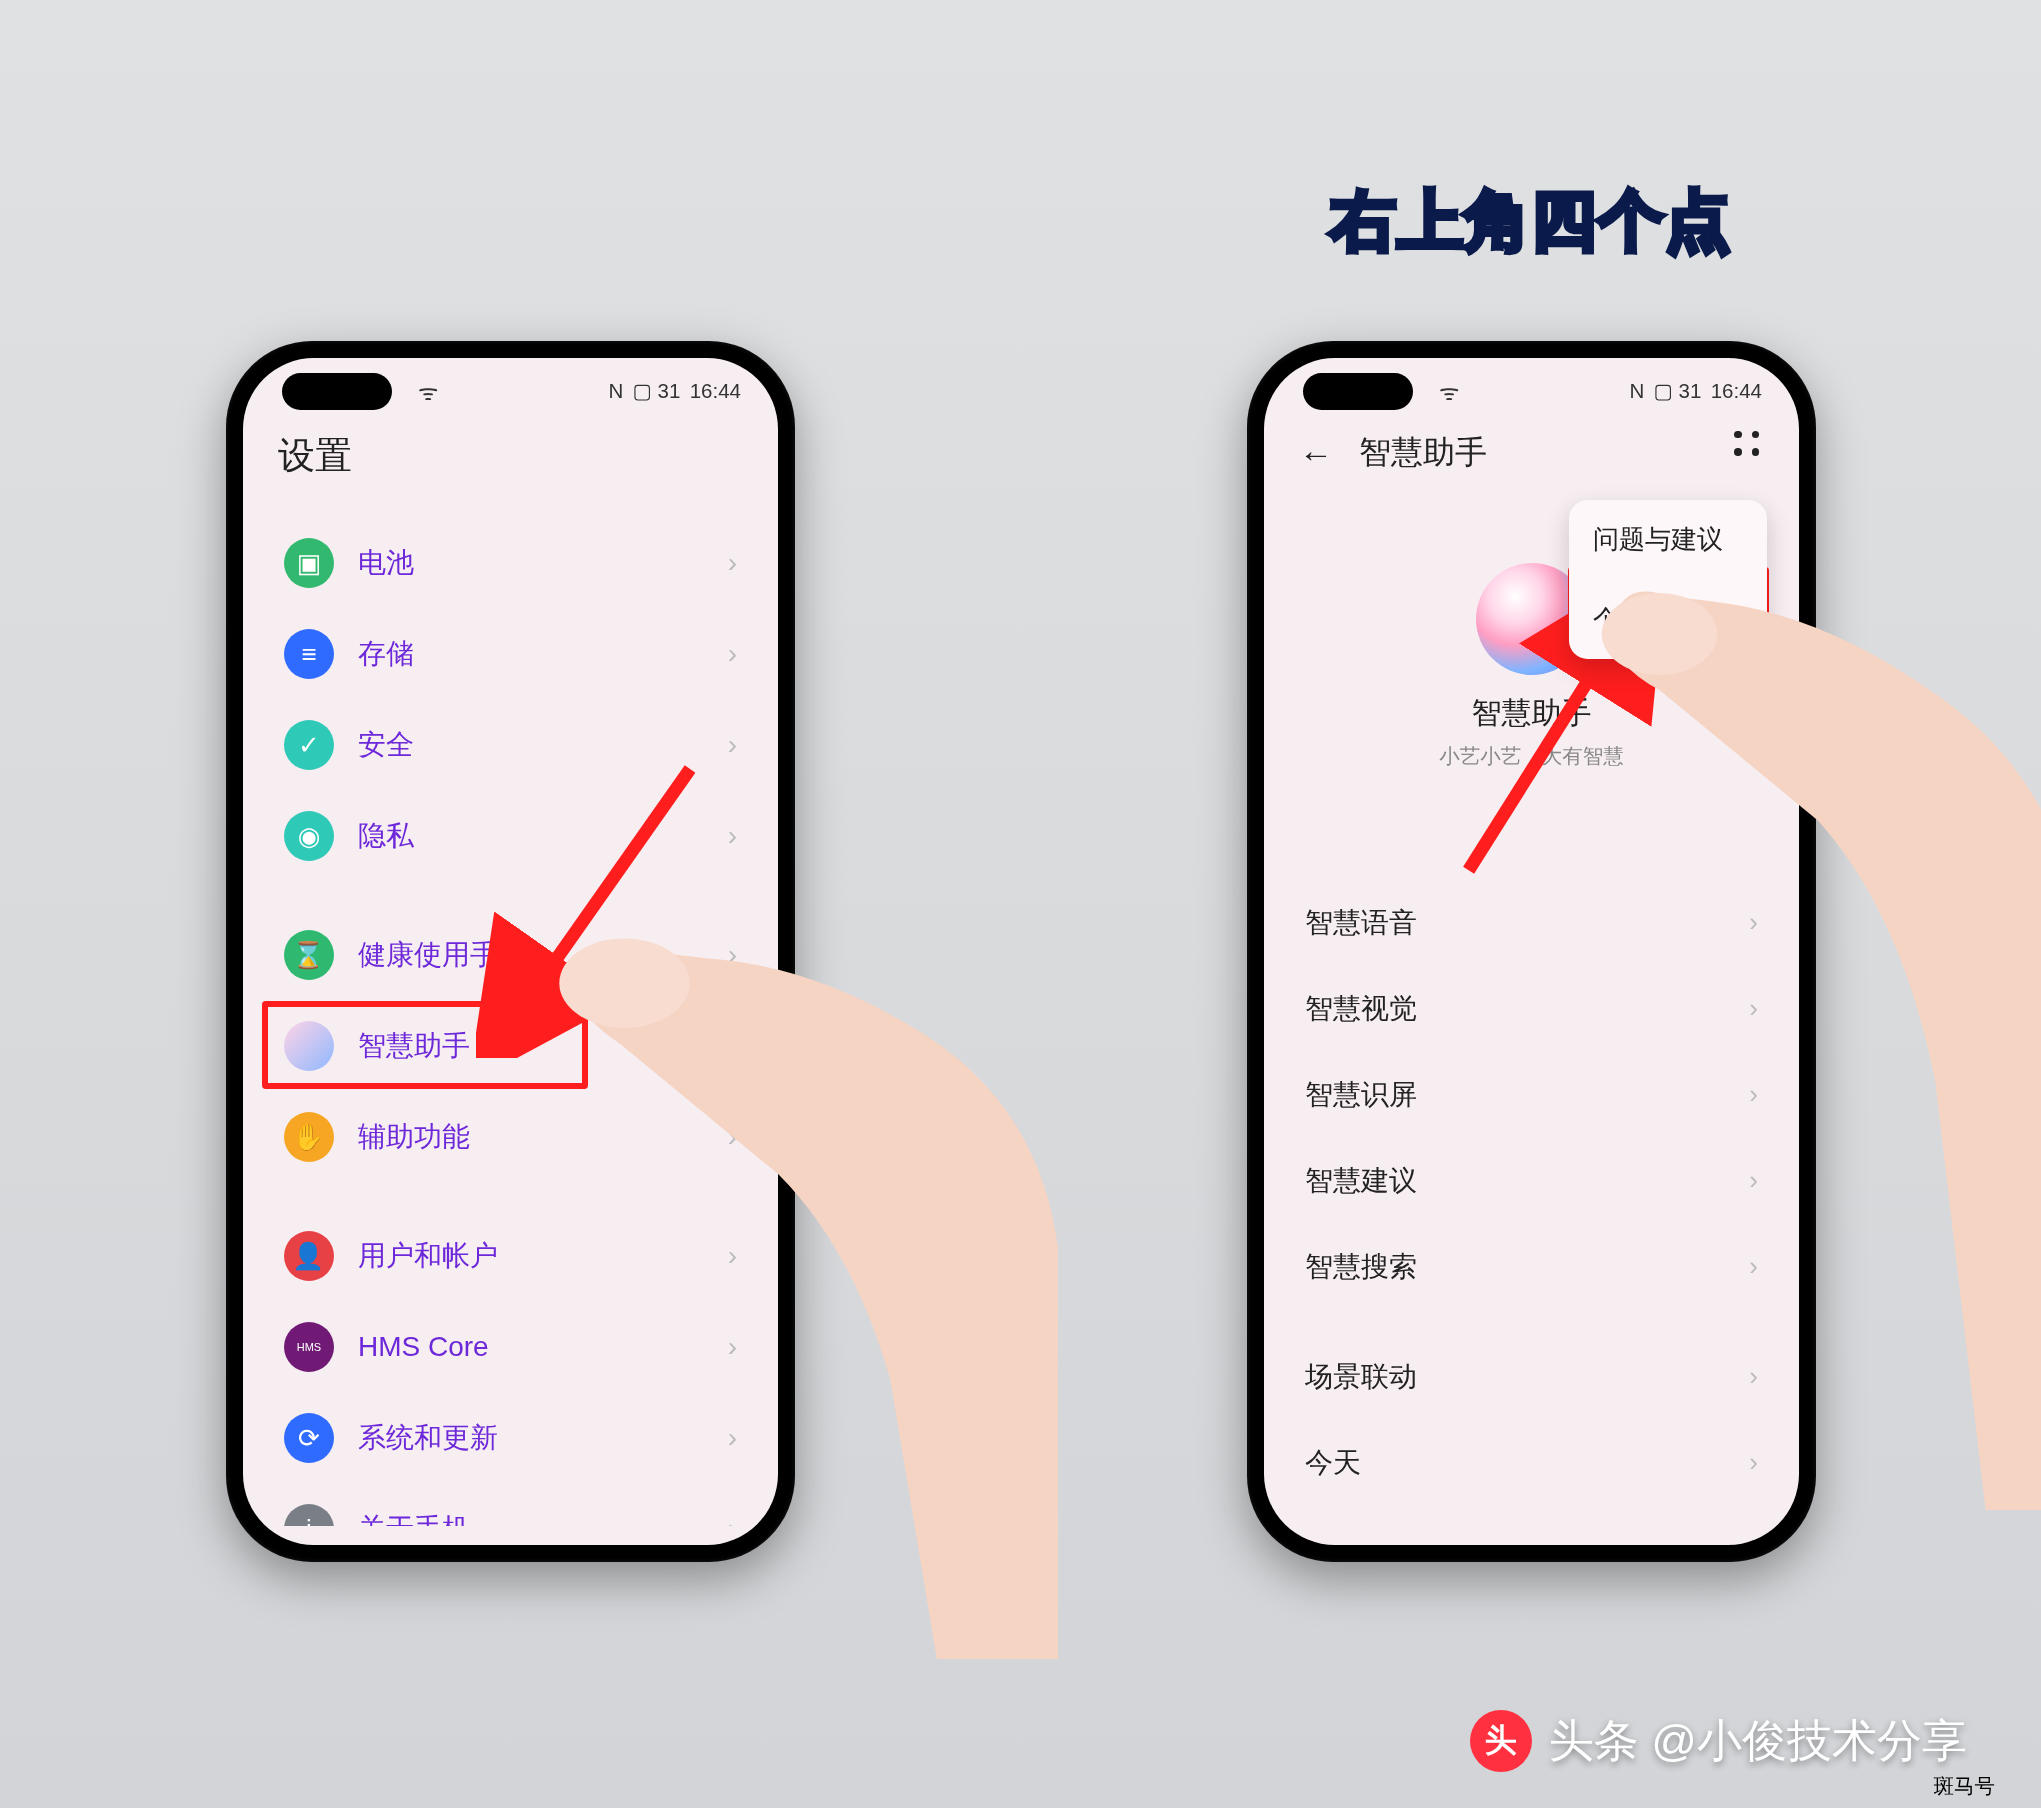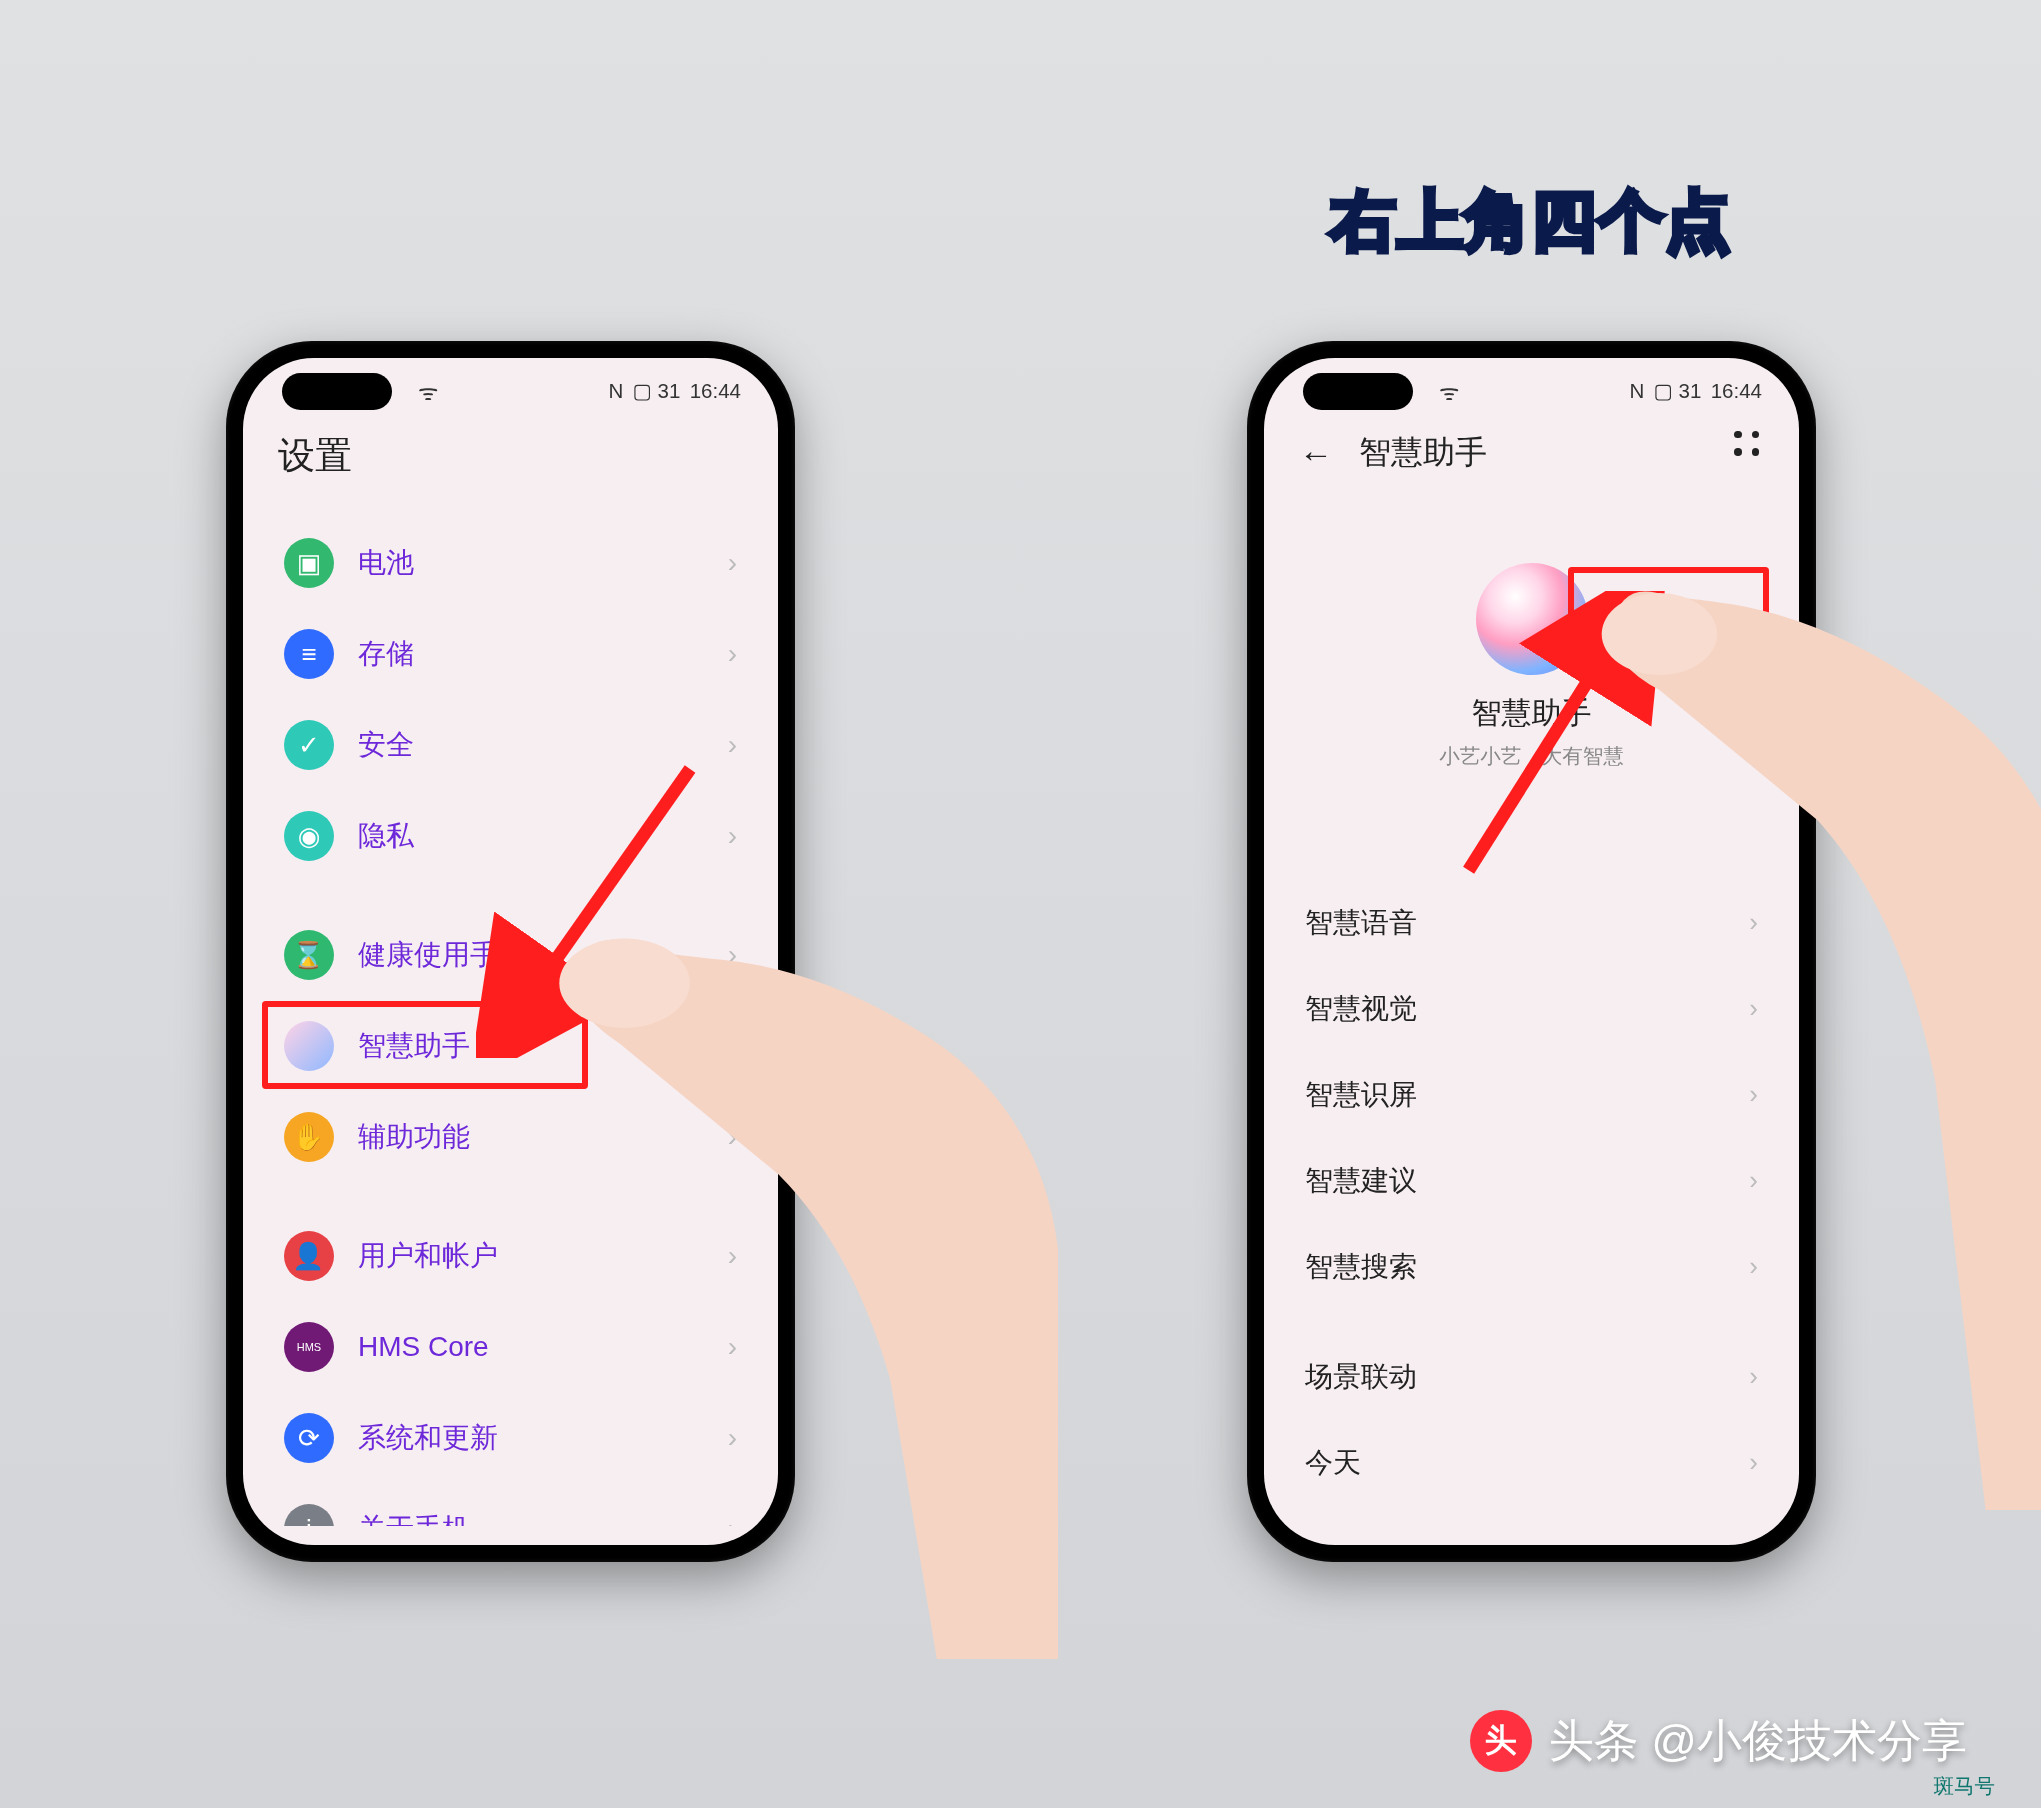--- a/index.html
+++ b/index.html
@@ -261,21 +261,21 @@
     font-size: 45px;
     color: #fff;
     font-weight: 500;
     text-shadow: 0 2.8px 7.5px rgba(0,0,0,.4);
   }
   .wm-sub {
     position: absolute;
     bottom: 9.3px;
     right: 47px;
     font-size: 20.5px;
-    color: #0f766e;
+    color: #000000;
     z-index: 80;
   }
 </style>
 </head>
 <body>
 
 <div class="panels">
 
   <div class="panel">
 
@@ -404,20 +404,24 @@
           <span class="back-arrow">←</span>
           <span class="header-title small">智慧助手</span>
           <div class="four-dots">
             <span></span>
               <span></span>
               <span></span>
               <span></span>
           </div>
         </div>
 
+        <div class="popup-menu">
+          <div class="popup-item">问题与建议</div>
+          <div class="popup-item">个性化设置</div>
+        </div>
 
         <div class="highlight-box" style="right:30px; top:209px; width:201px; height:73px;"></div>
 
         <div class="assistant-center">
           <div class="assistant-orb"></div>
           <div class="assistant-name">智慧助手</div>
           <div class="assistant-sub">小艺小艺，大有智慧</div>
         </div>
 
         <div class="assistant-list">

